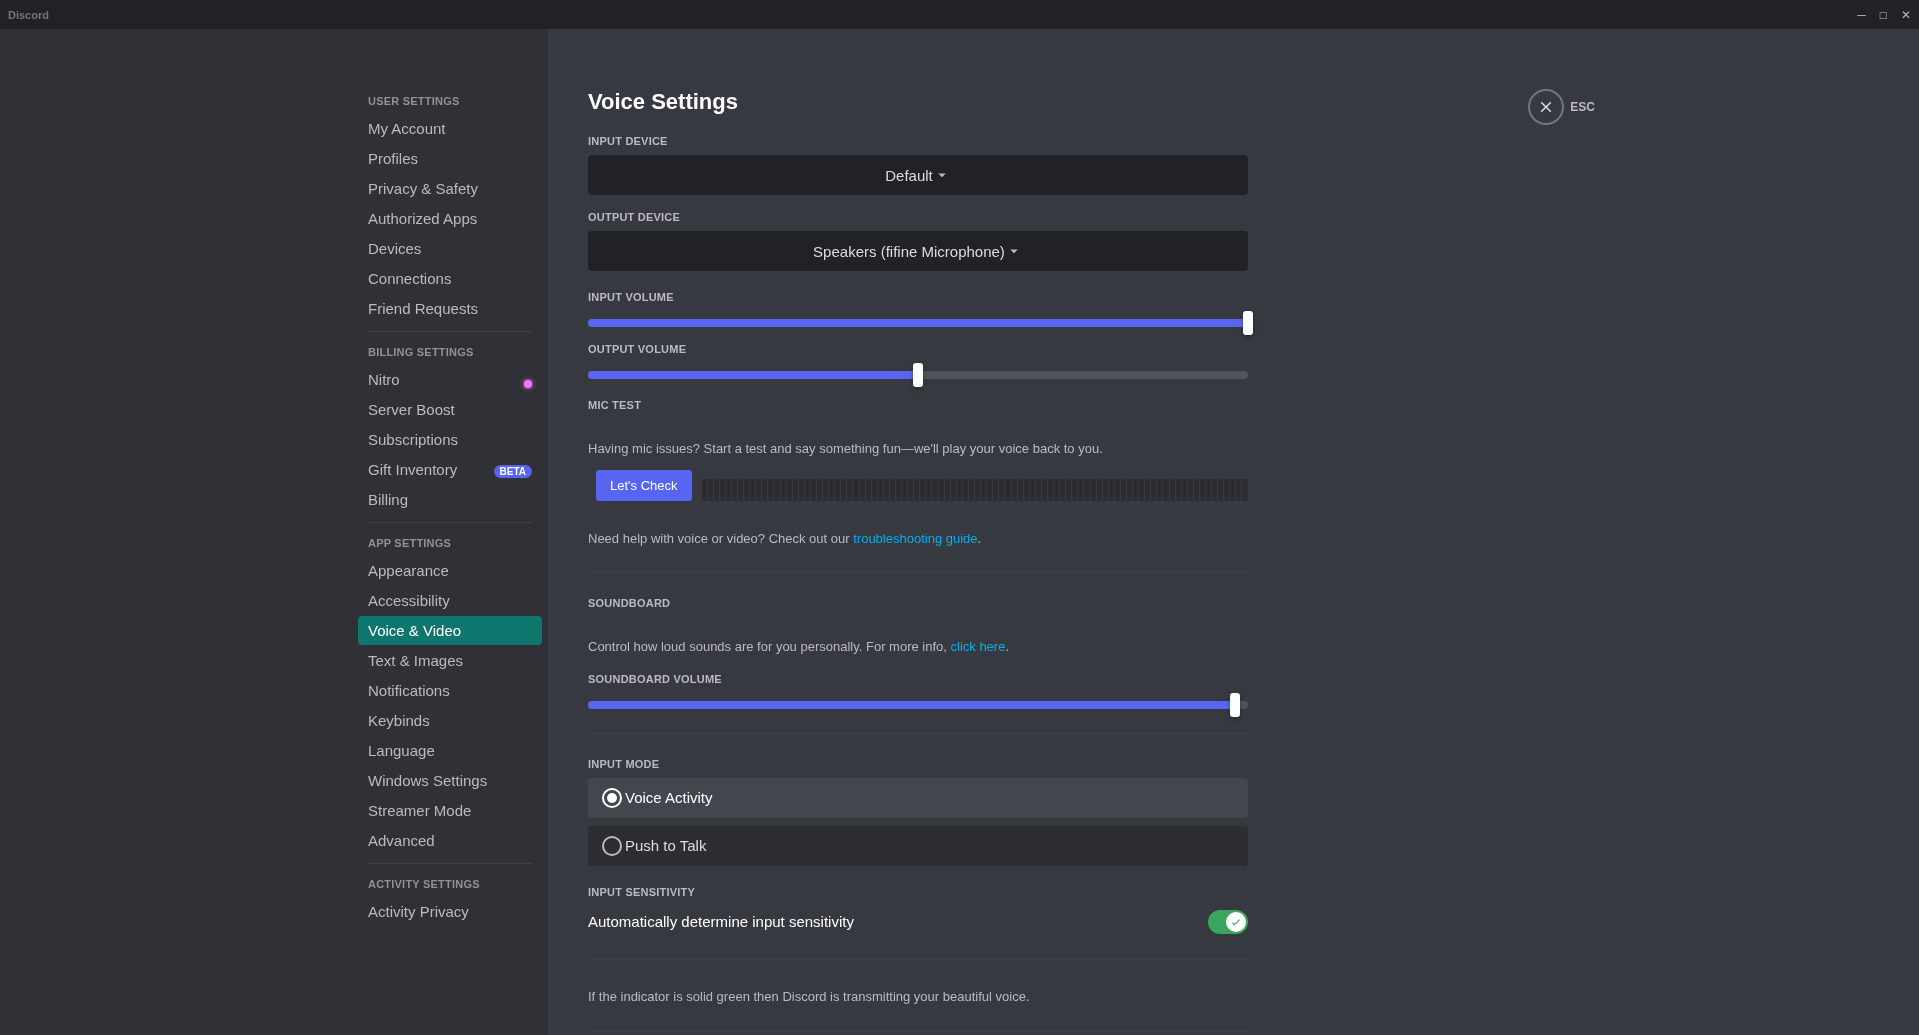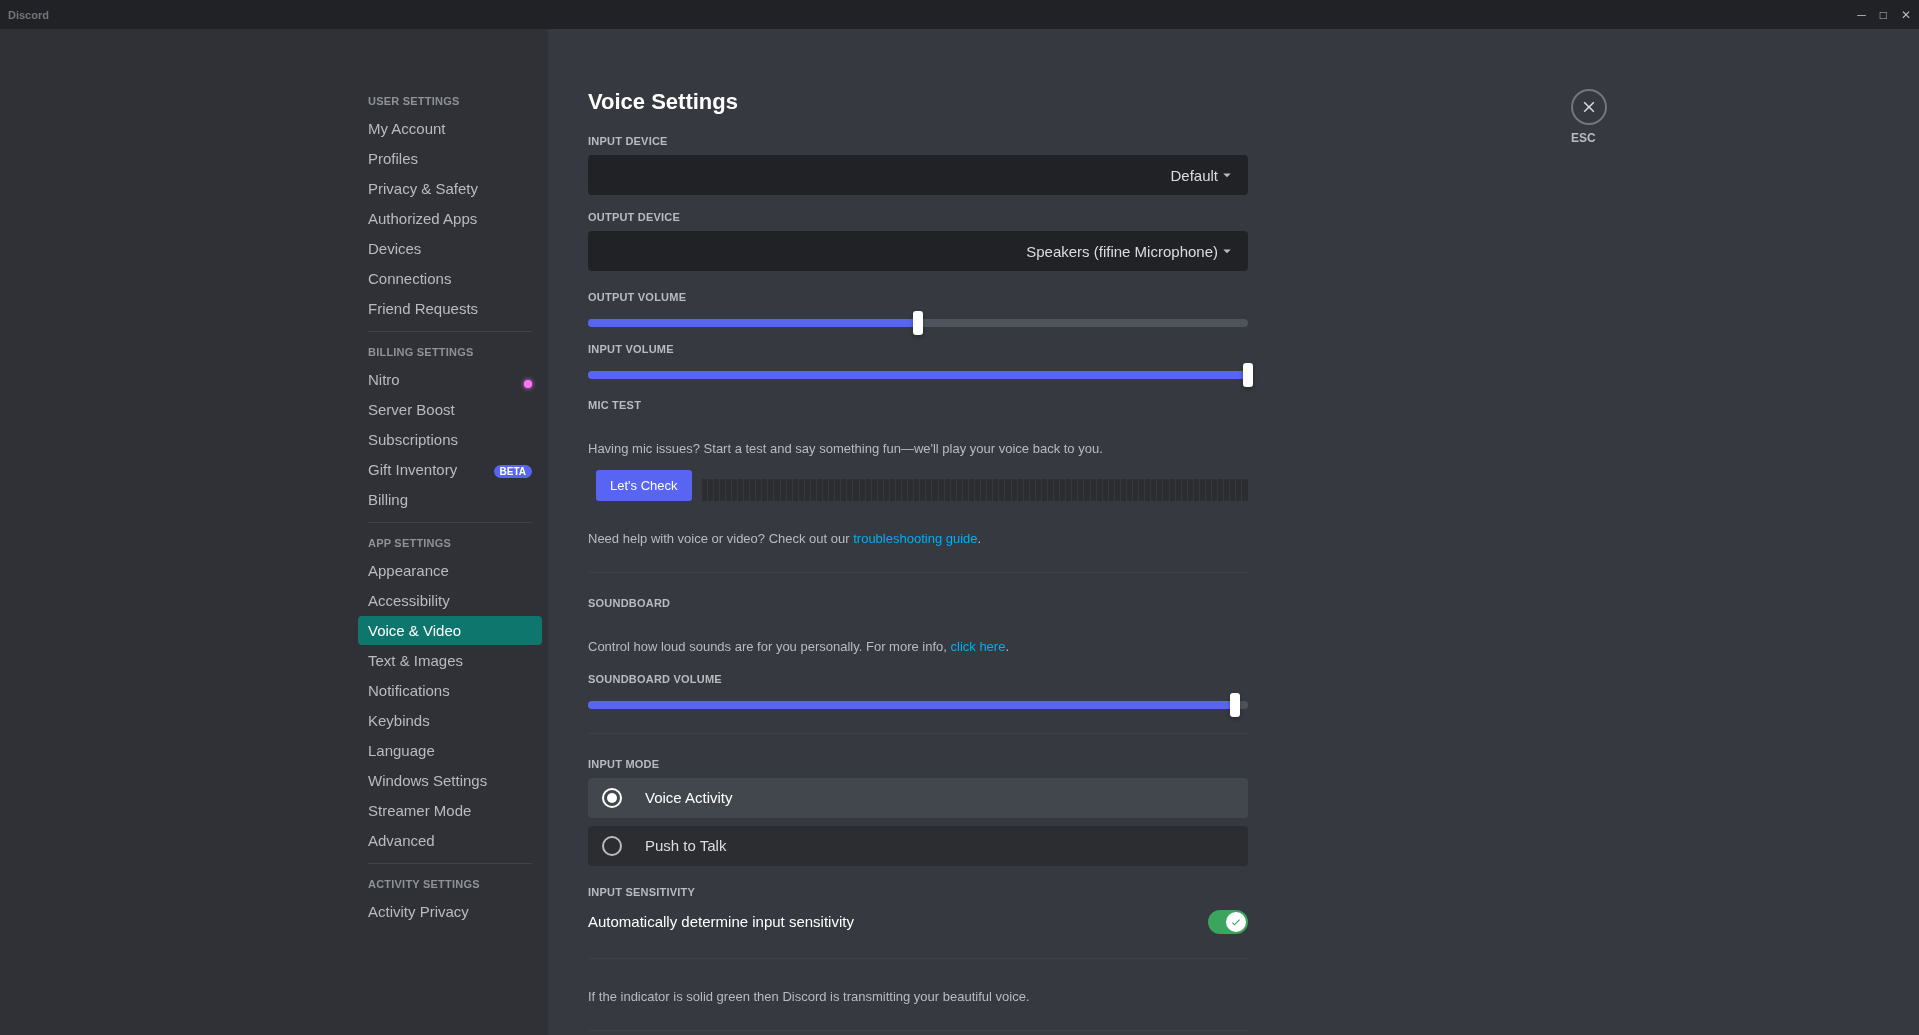--- a/index.html
+++ b/index.html
@@ -18,51 +18,51 @@
 .sidebar-item { color: #b9bbbe; font-size: 15px; padding: 6px 10px; border-radius: 4px; cursor: pointer; display: flex; align-items: flex-end; justify-content: space-between; margin: 1px 0; }
 .sidebar-item.active { background: #0f766e; color: #fff; }
 .sidebar-divider { height: 1px; background: #3f4147; margin: 8px 10px; }
 .badge { font-size: 10px; font-weight: 700; padding: 1px 6px; border-radius: 8px; }
 .badge-beta { background: #5865f2; color: #fff; }
 .nitro-dot { width: 8px; height: 8px; border-radius: 50%; background: #ff73fa; box-shadow: 0 0 4px #ff73fa; }
 
 .content-wrap { flex: 1; background: #36393f; position: relative; overflow-y: auto; }
 .content { max-width: 740px; padding: 60px 40px; }
 
-.close-btn { position: absolute; top: 60px; right: 312px; display: flex; flex-direction: column; align-items: flex-start; gap: 6px; }
+.close-btn { position: absolute; top: 60px; right: 324px; display: flex; align-items: center; gap: 6px; }
 .close-circle { width: 36px; height: 36px; border: 2px solid #72767d; border-radius: 50%; display: flex; align-items: center; justify-content: center; cursor: pointer; }
 .close-circle svg { width: 16px; height: 16px; fill: #dcddde; }
 .close-esc { color: #b9bbbe; font-size: 12px; font-weight: 600; }
 
 h2.section-title { color: #fff; font-size: 22px; font-weight: 600; margin-bottom: 20px; }
 .label { color: #b9bbbe; font-size: 11px; font-weight: 700; text-transform: uppercase; margin-bottom: 8px; letter-spacing: 0.02em; }
 .two-col { display: flex; gap: 16px; flex-direction: column; }
 .col { flex: 1; }
 
-.select { background: #202225; border-radius: 4px; height: 40px; display: flex; align-items: center; justify-content: flex-end; padding: 0 12px; cursor: pointer; color: #dcddde; font-size: 15px; }
+.select { background: #202225; border-radius: 4px; height: 40px; display: flex; align-items: center; justify-content: center; padding: 0 12px; cursor: pointer; color: #dcddde; font-size: 15px; }
 .select svg { width: 18px; height: 18px; fill: #b9bbbe; }
 
 .slider-track { position: relative; height: 8px; background: #4f545c; border-radius: 4px; margin-top: 16px; }
 .slider-fill { position: absolute; left: 0; top: 0; height: 100%; background: #5865f2; border-radius: 4px; }
 .slider-thumb { position: absolute; top: 50%; width: 10px; height: 24px; background: #fff; border-radius: 3px; transform: translate(-50%, -50%); cursor: grab; box-shadow: 0 2px 4px rgba(0,0,0,.3); }
 
 .mt20 { margin-top: 20px; }
 .mt12 { margin-top: 12px; }
 .desc { color: #b9bbbe; font-size: 13px; line-height: 1.4; margin-top: 29px; }
 .desc a { color: #00aff4; text-decoration: none; }
 
 .btn-primary { background: #5865f2; color: #fff; font-size: 13px; font-weight: 500; padding: 8px 14px; border: none; border-radius: 3px; cursor: pointer; }
 
 .mic-test-row { display: flex; align-items: flex-end; gap: 10px; padding-left: 8px; }
 .mic-bars { flex: 1; display: flex; gap: 1px; height: 22px; }
 .mic-bars span { flex: 1; background: #2b2d31; border-radius: 1px; }
 
 .divider { height: 1px; background: #3f4147; margin: 24px 0; }
 
-.radio-item { background: #2b2d31; border-radius: 4px; padding: 10px 14px; display: flex; align-items: center; gap: 23px; cursor: pointer; margin-bottom: 8px; font-size: 15px; color: #dcddde; }
+.radio-item { background: #2b2d31; border-radius: 4px; padding: 10px 14px; display: flex; align-items: center; gap: 3px; cursor: pointer; margin-bottom: 8px; font-size: 15px; color: #dcddde; }
 .radio-item.selected { background: #42464d; color: #fff; }
 .radio-circle { width: 20px; height: 20px; border: 2px solid #b9bbbe; border-radius: 50%; display: flex; align-items: center; justify-content: center; }
 .radio-item.selected .radio-circle { border-color: #fff; }
 .radio-dot { width: 10px; height: 10px; background: #fff; border-radius: 50%; }
 
 .toggle-row { display: flex; align-items: center; justify-content: space-between; }
 .toggle { width: 40px; height: 24px; background: #3ba55d; border-radius: 12px; position: relative; cursor: pointer; }
 .toggle-thumb { position: absolute; right: 2px; top: 2px; width: 20px; height: 20px; background: #fff; border-radius: 50%; display: flex; align-items: center; justify-content: center; }
 .toggle-thumb svg { width: 12px; height: 12px; fill: #3ba55d; }
 
@@ -203,31 +203,31 @@
             <span>Speakers (fifine Microphone)</span>
             <svg viewBox="0 0 24 24">
                 <path d="M7 10l5 5 5-5z"></path>
               </svg>
           </div>
         </div>
       </div>
 
       <div class="two-col mt20">
         <div class="col">
+          <div class="label">Input Volume</div>
+          <div class="slider-track">
+            <div class="slider-fill" style="width:100%"></div>
+            <div class="slider-thumb" style="left:100%"></div>
+          </div>
+        </div>
+        <div class="col">
           <div class="label">Output Volume</div>
           <div class="slider-track">
             <div class="slider-fill" style="width:50%"></div>
             <div class="slider-thumb" style="left:50%"></div>
-          </div>
-        </div>
-        <div class="col">
-          <div class="label">Input Volume</div>
-          <div class="slider-track">
-            <div class="slider-fill" style="width:100%"></div>
-            <div class="slider-thumb" style="left:100%"></div>
           </div>
         </div>
       </div>
 
       <div class="mt20">
         <div class="label">Mic Test</div>
         <div class="desc">Having mic issues? Start a test and say something fun—we'll play your voice back to you.</div>
         <div class="mic-test-row mt12">
           <button class="btn-primary">Let's Check</button>
           <div class="mic-bars" id="mic-bars">

